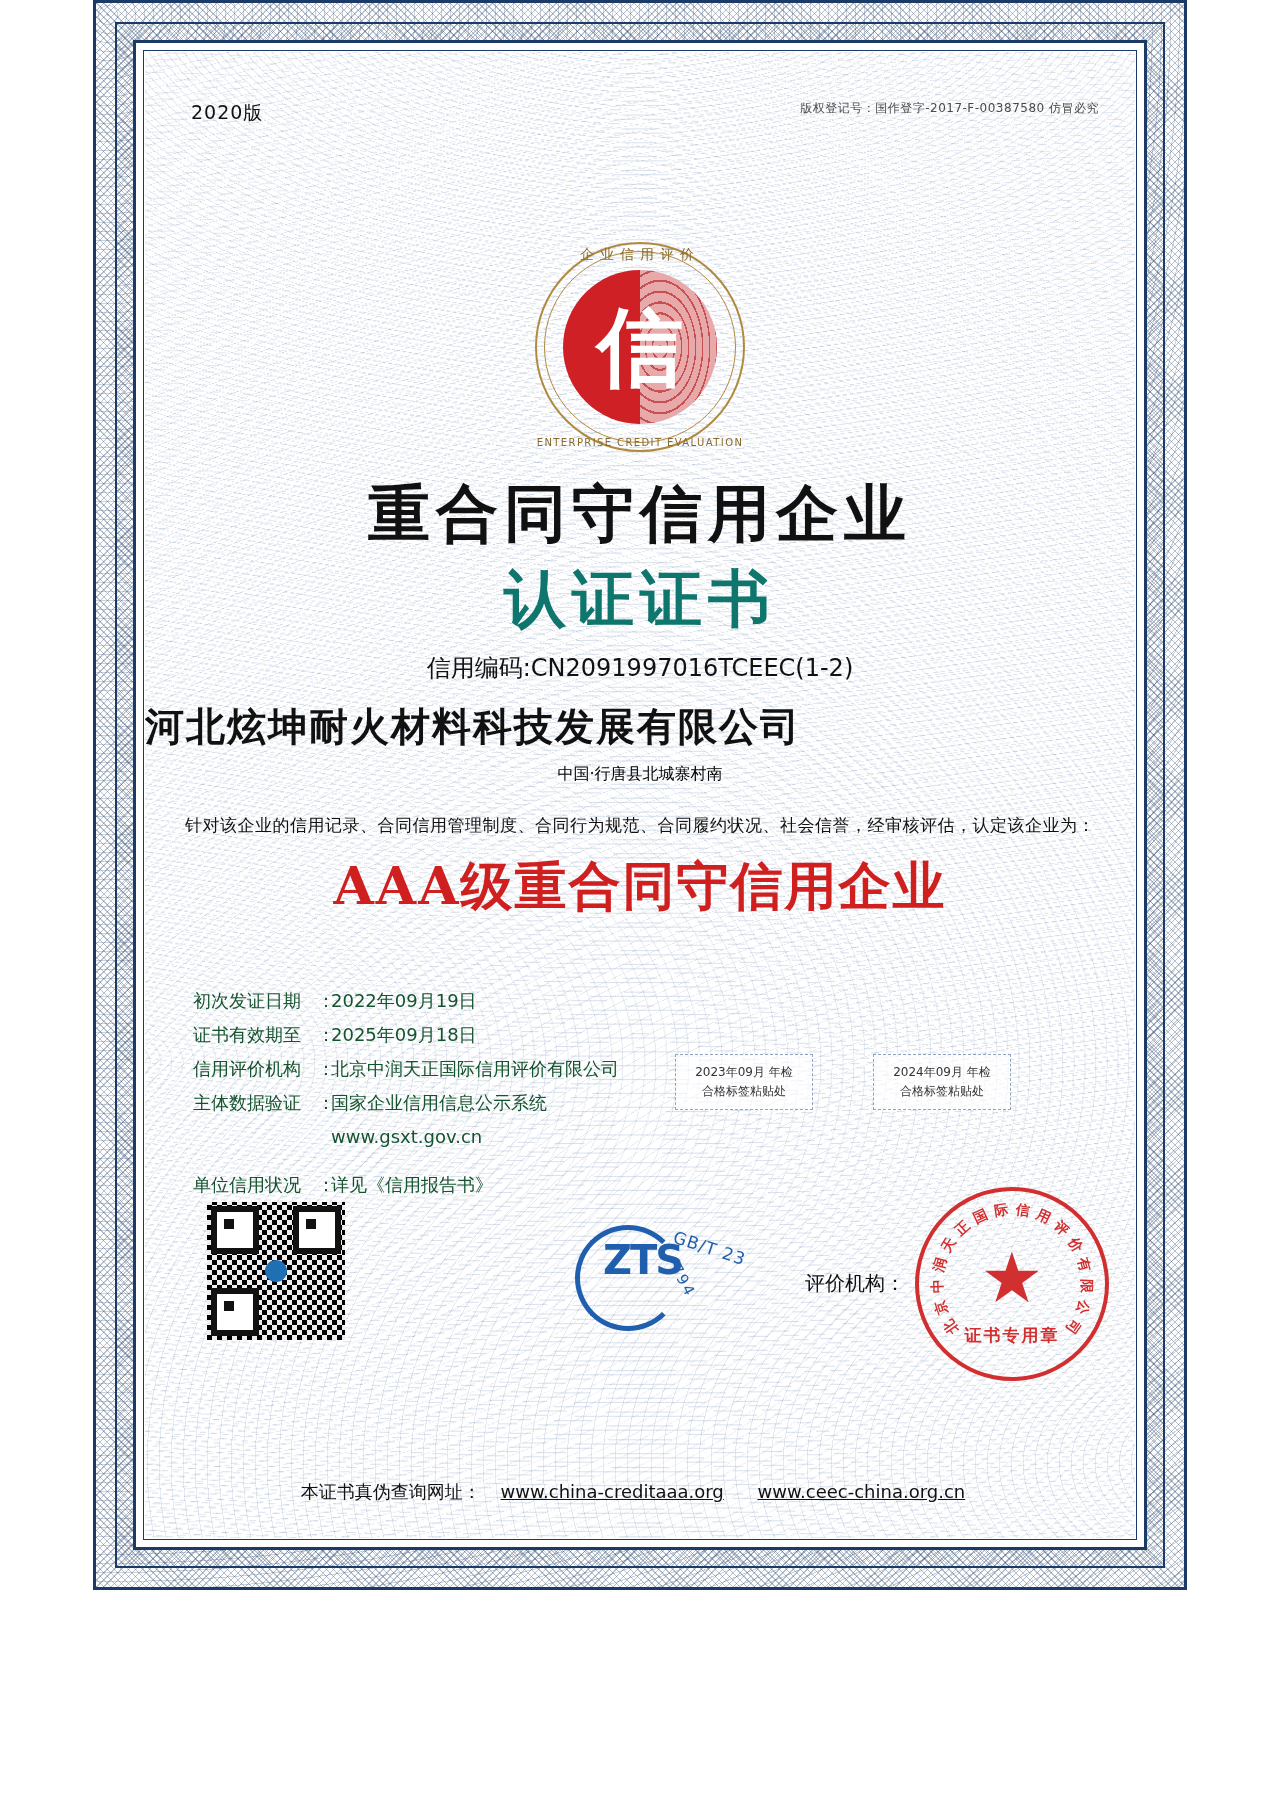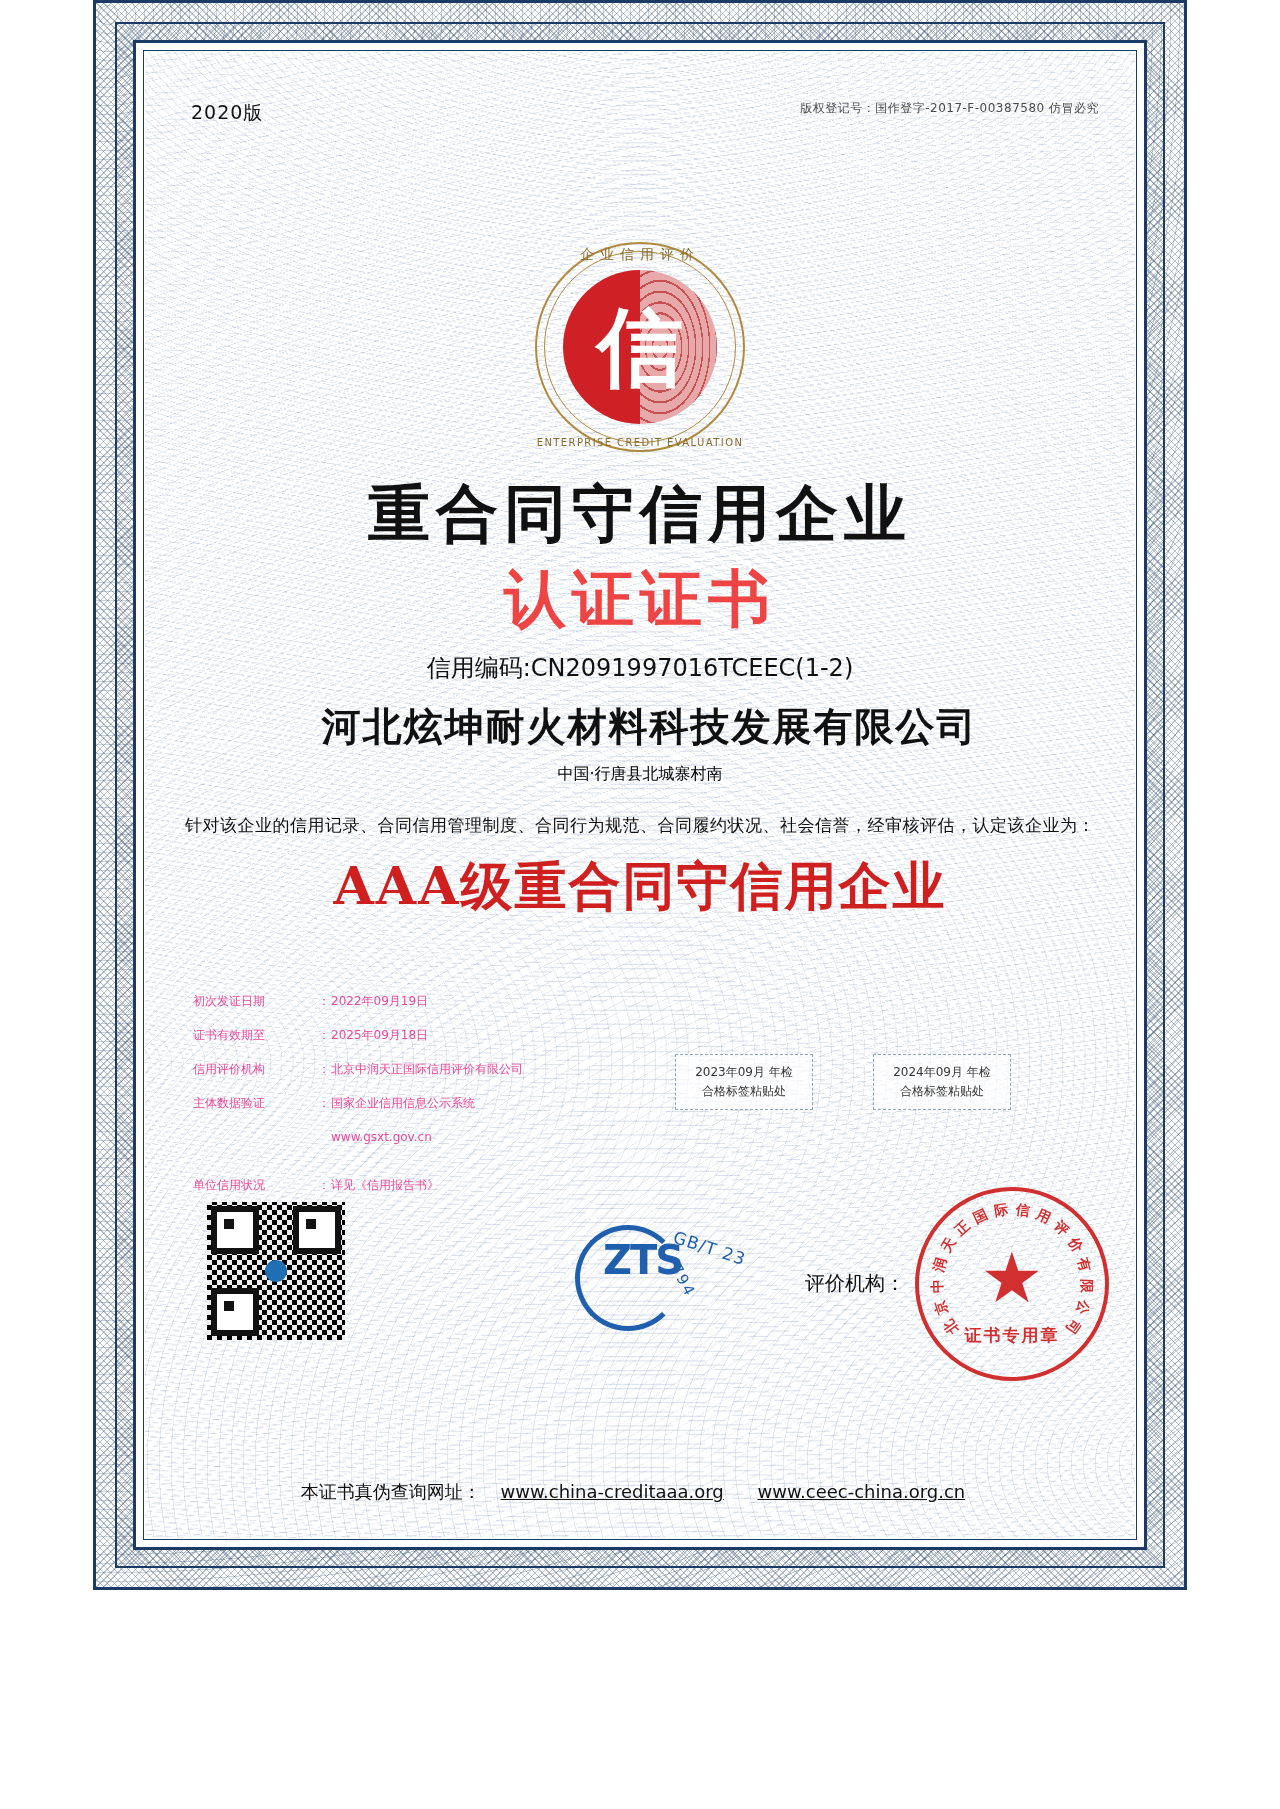--- a/index.html
+++ b/index.html
@@ -177,40 +177,38 @@
     color: #111;
   }
   .main-title2 {
     position: absolute;
     left: 0; right: 0;
     top: 505px;
     text-align: center;
     font-size: 62px;
     font-weight: bold;
     letter-spacing: 6px;
-    color: #ef4444;
+    color: #0f766e;
   }
   .credit-code {
     position: absolute;
     left: 0; right: 0;
     top: 600px;
     text-align: center;
     font-size: 24px;
     color: #111;
   }
   .company {
     position: absolute;
     left: 0; right: 0;
     top: 648px;
-    text-align: center;
     font-size: 39px;
     font-weight: bold;
     letter-spacing: 2px;
     color: #111;
-    padding-left: 19px;
   }
   .address {
     position: absolute;
     left: 0; right: 0;
     top: 712px;
     text-align: center;
     font-size: 16px;
     color: #000000;
   }
   .statement {
@@ -240,22 +238,22 @@
     text-align: center;
     font-size: 16.5px;
     color: #111;
   }
 
   
   .details {
     position: absolute;
     left: 48px;
     top: 932px;
-    font-size: 12px;
-    color: #ec4899;
+    font-size: 18px;
+    color: #14532d;
     line-height: 34px;
   }
   .details .row {
     display: flex;
   }
   .details .k {
     width: 124px;
     display: inline-block;
   }
   .details .sep {

